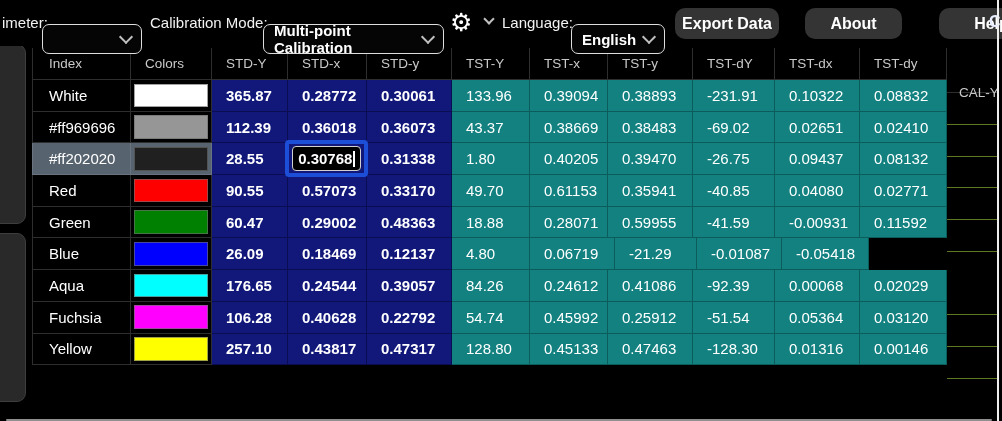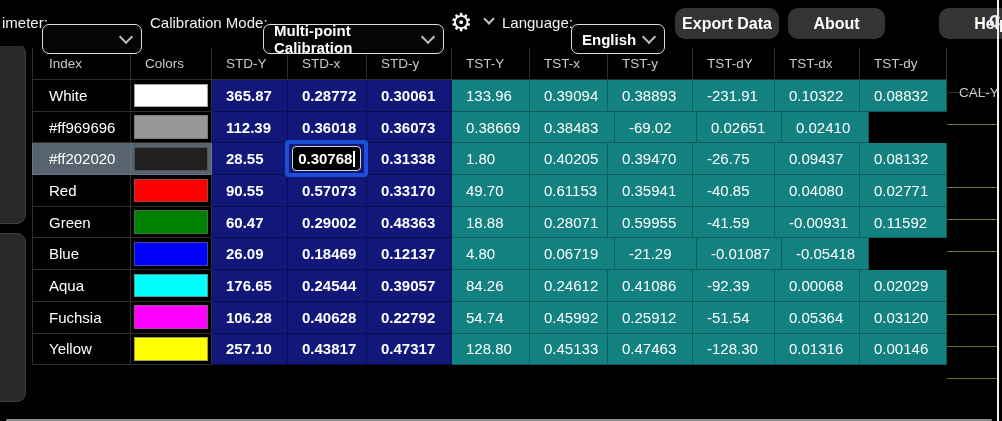--- a/index.html
+++ b/index.html
@@ -81,21 +81,21 @@
       <span class="chev"></span>
     </div>
     <span id="gear">⚙</span>
     <span id="gear-chev" class="chev small"></span>
     <span class="tlabel" style="left:502px">Language:</span>
     <div class="combo" style="left:571px;width:94px">
       <span>English</span>
       <span class="chev"></span>
     </div>
     <div class="tbtn" style="left:675px;width:104px">Export Data</div>
-    <div class="tbtn" style="left:788px;width:97px">About</div>
+    <div class="tbtn" style="left:805px;width:97px">About</div>
     <div class="tbtn" style="left:939px;width:105px">Help</div>
   </div>
 
   <div id="side-panel-1" class="side-panel"></div>
   <div id="side-panel-2" class="side-panel"></div>
 
   <div id="data-table">
     <div class="thead">
       <div class="cell c-index">Index</div>
       <div class="cell c-colors" style="padding-left:14px">Colors</div>
@@ -160,20 +160,23 @@
       <div class="cell col-stdY z-blue">
             <span class="val">112.39</span>
           </div>
       <div class="cell col-stdx z-blue">
         <span class="val">0.36018</span>
 
       </div>
       <div class="cell col-stdy z-blue">
             <span class="val">0.36073</span>
           </div>
+      <div class="cell col-tstY z-teal">
+            <span class="val">43.37</span>
+          </div>
       <div class="cell col-tstx z-teal">
             <span class="val">0.38669</span>
           </div>
       <div class="cell col-tsty z-teal">
             <span class="val">0.38483</span>
           </div>
       <div class="cell col-tstdY z-teal">
             <span class="val">-69.02</span>
           </div>
       <div class="cell col-tstdx z-teal">

